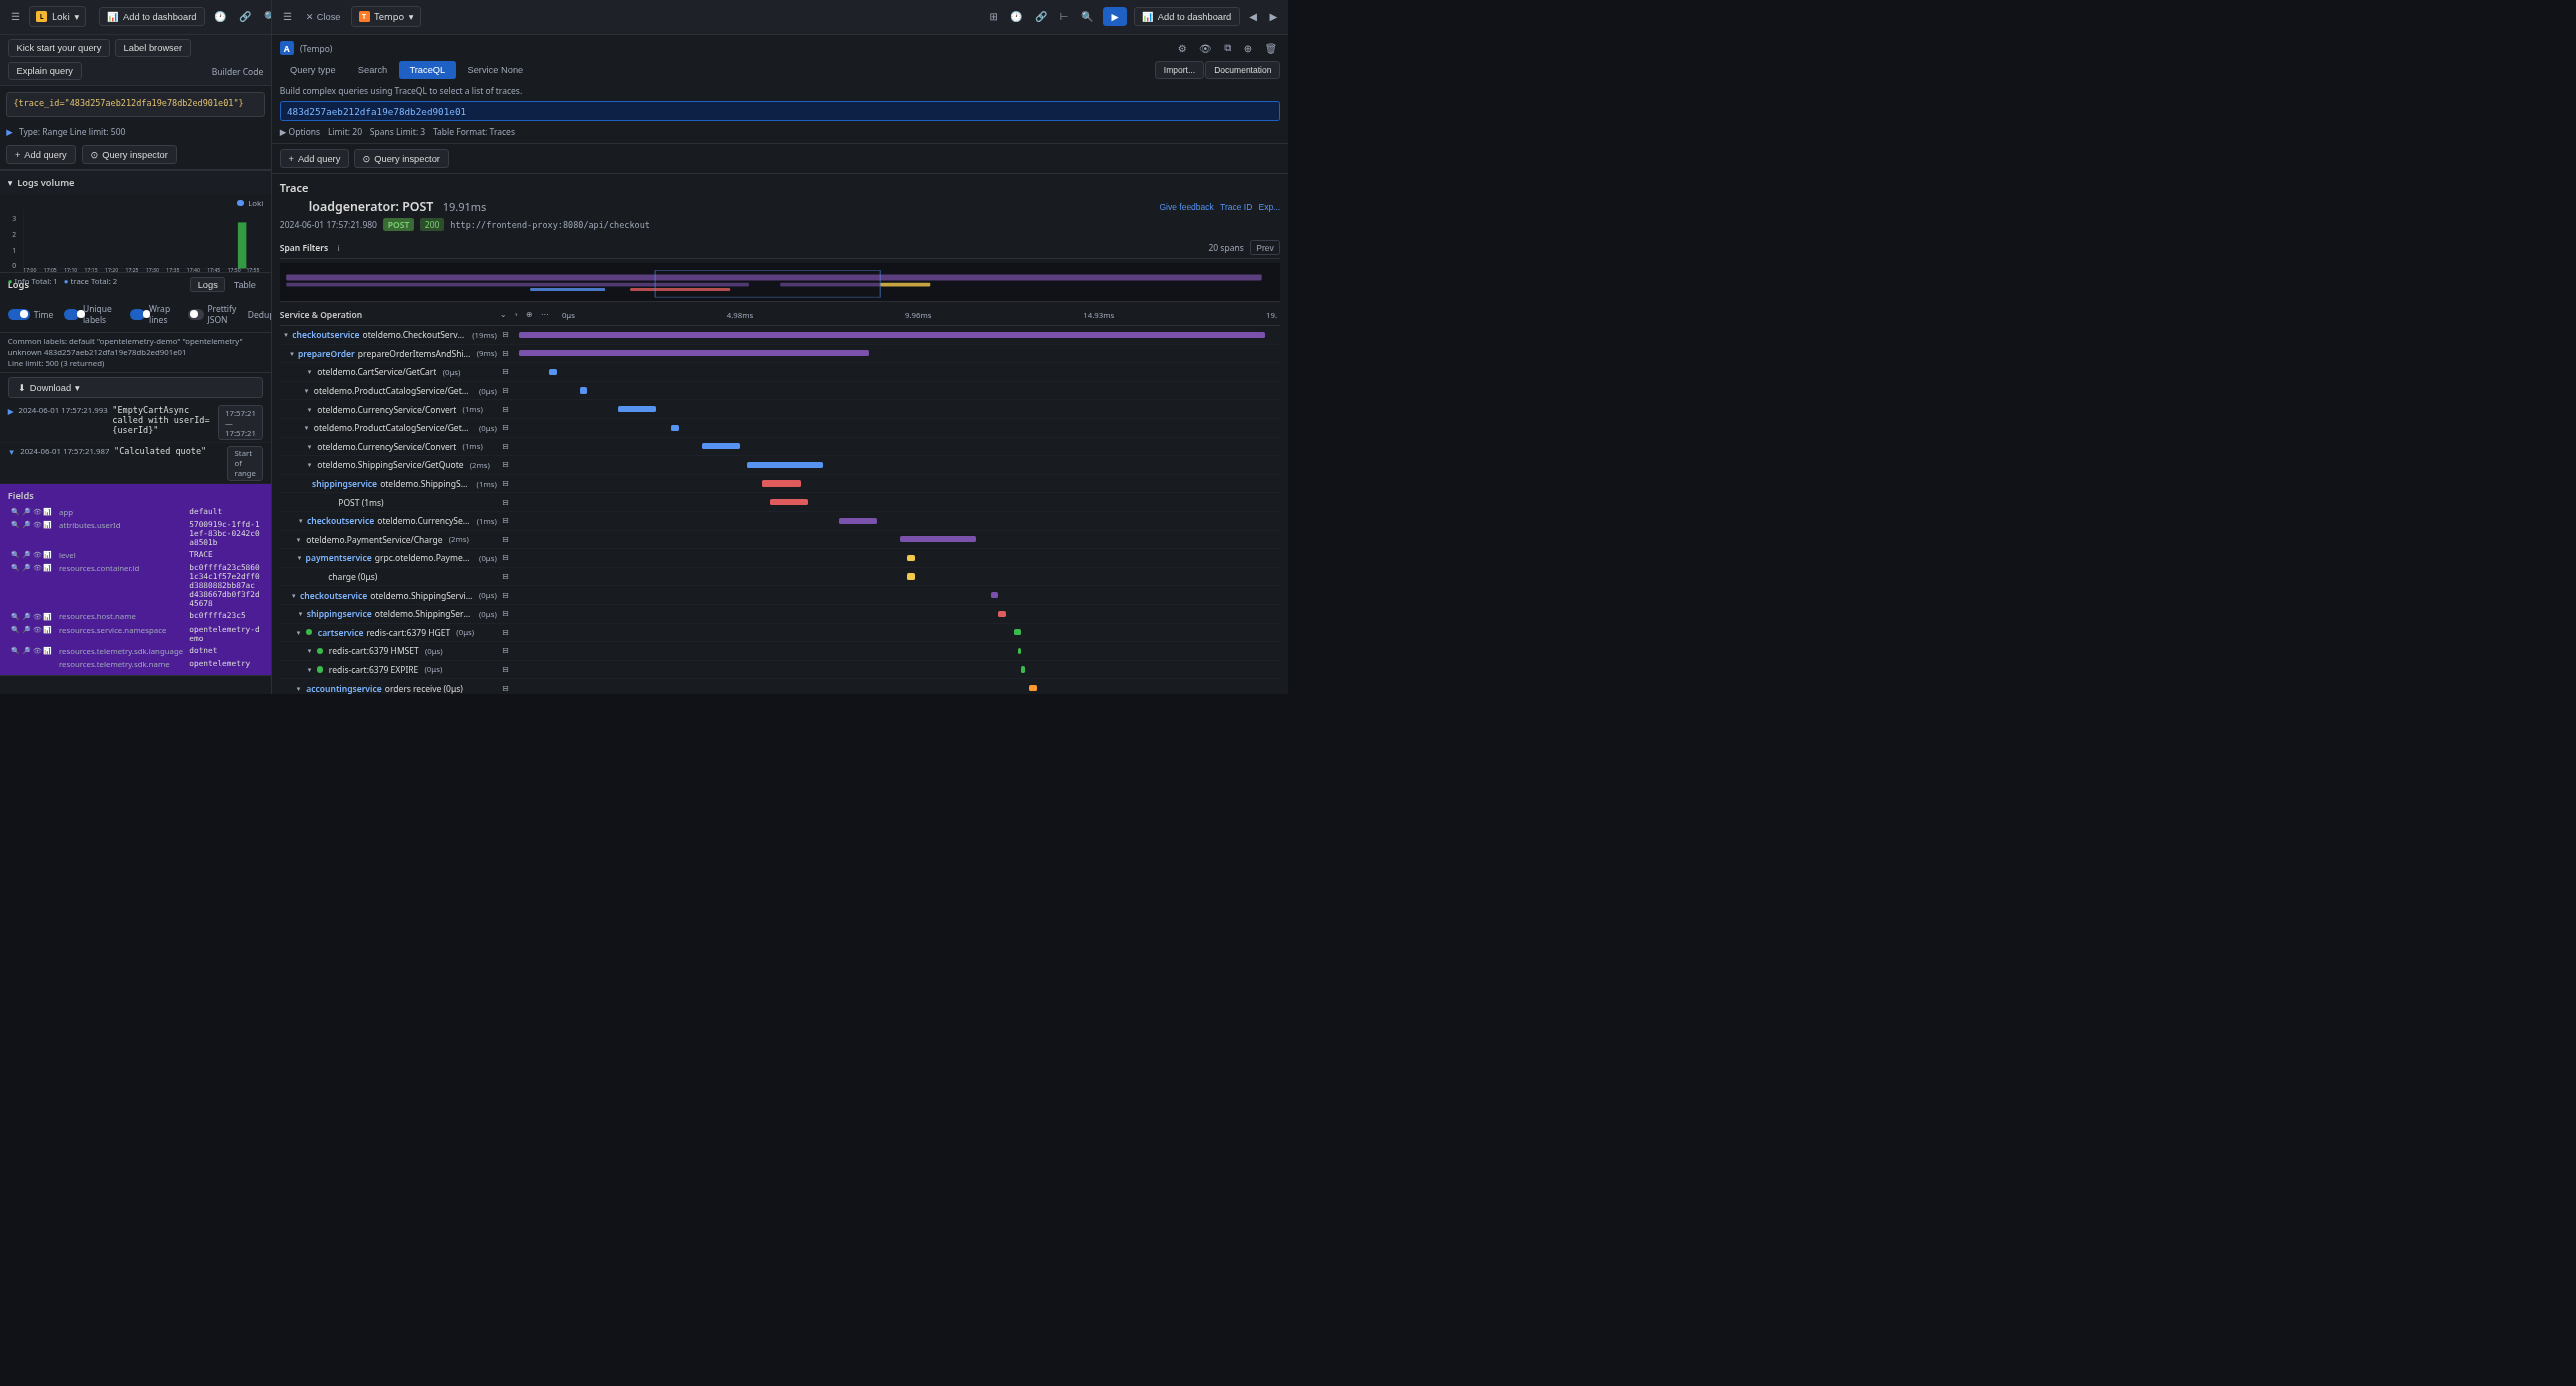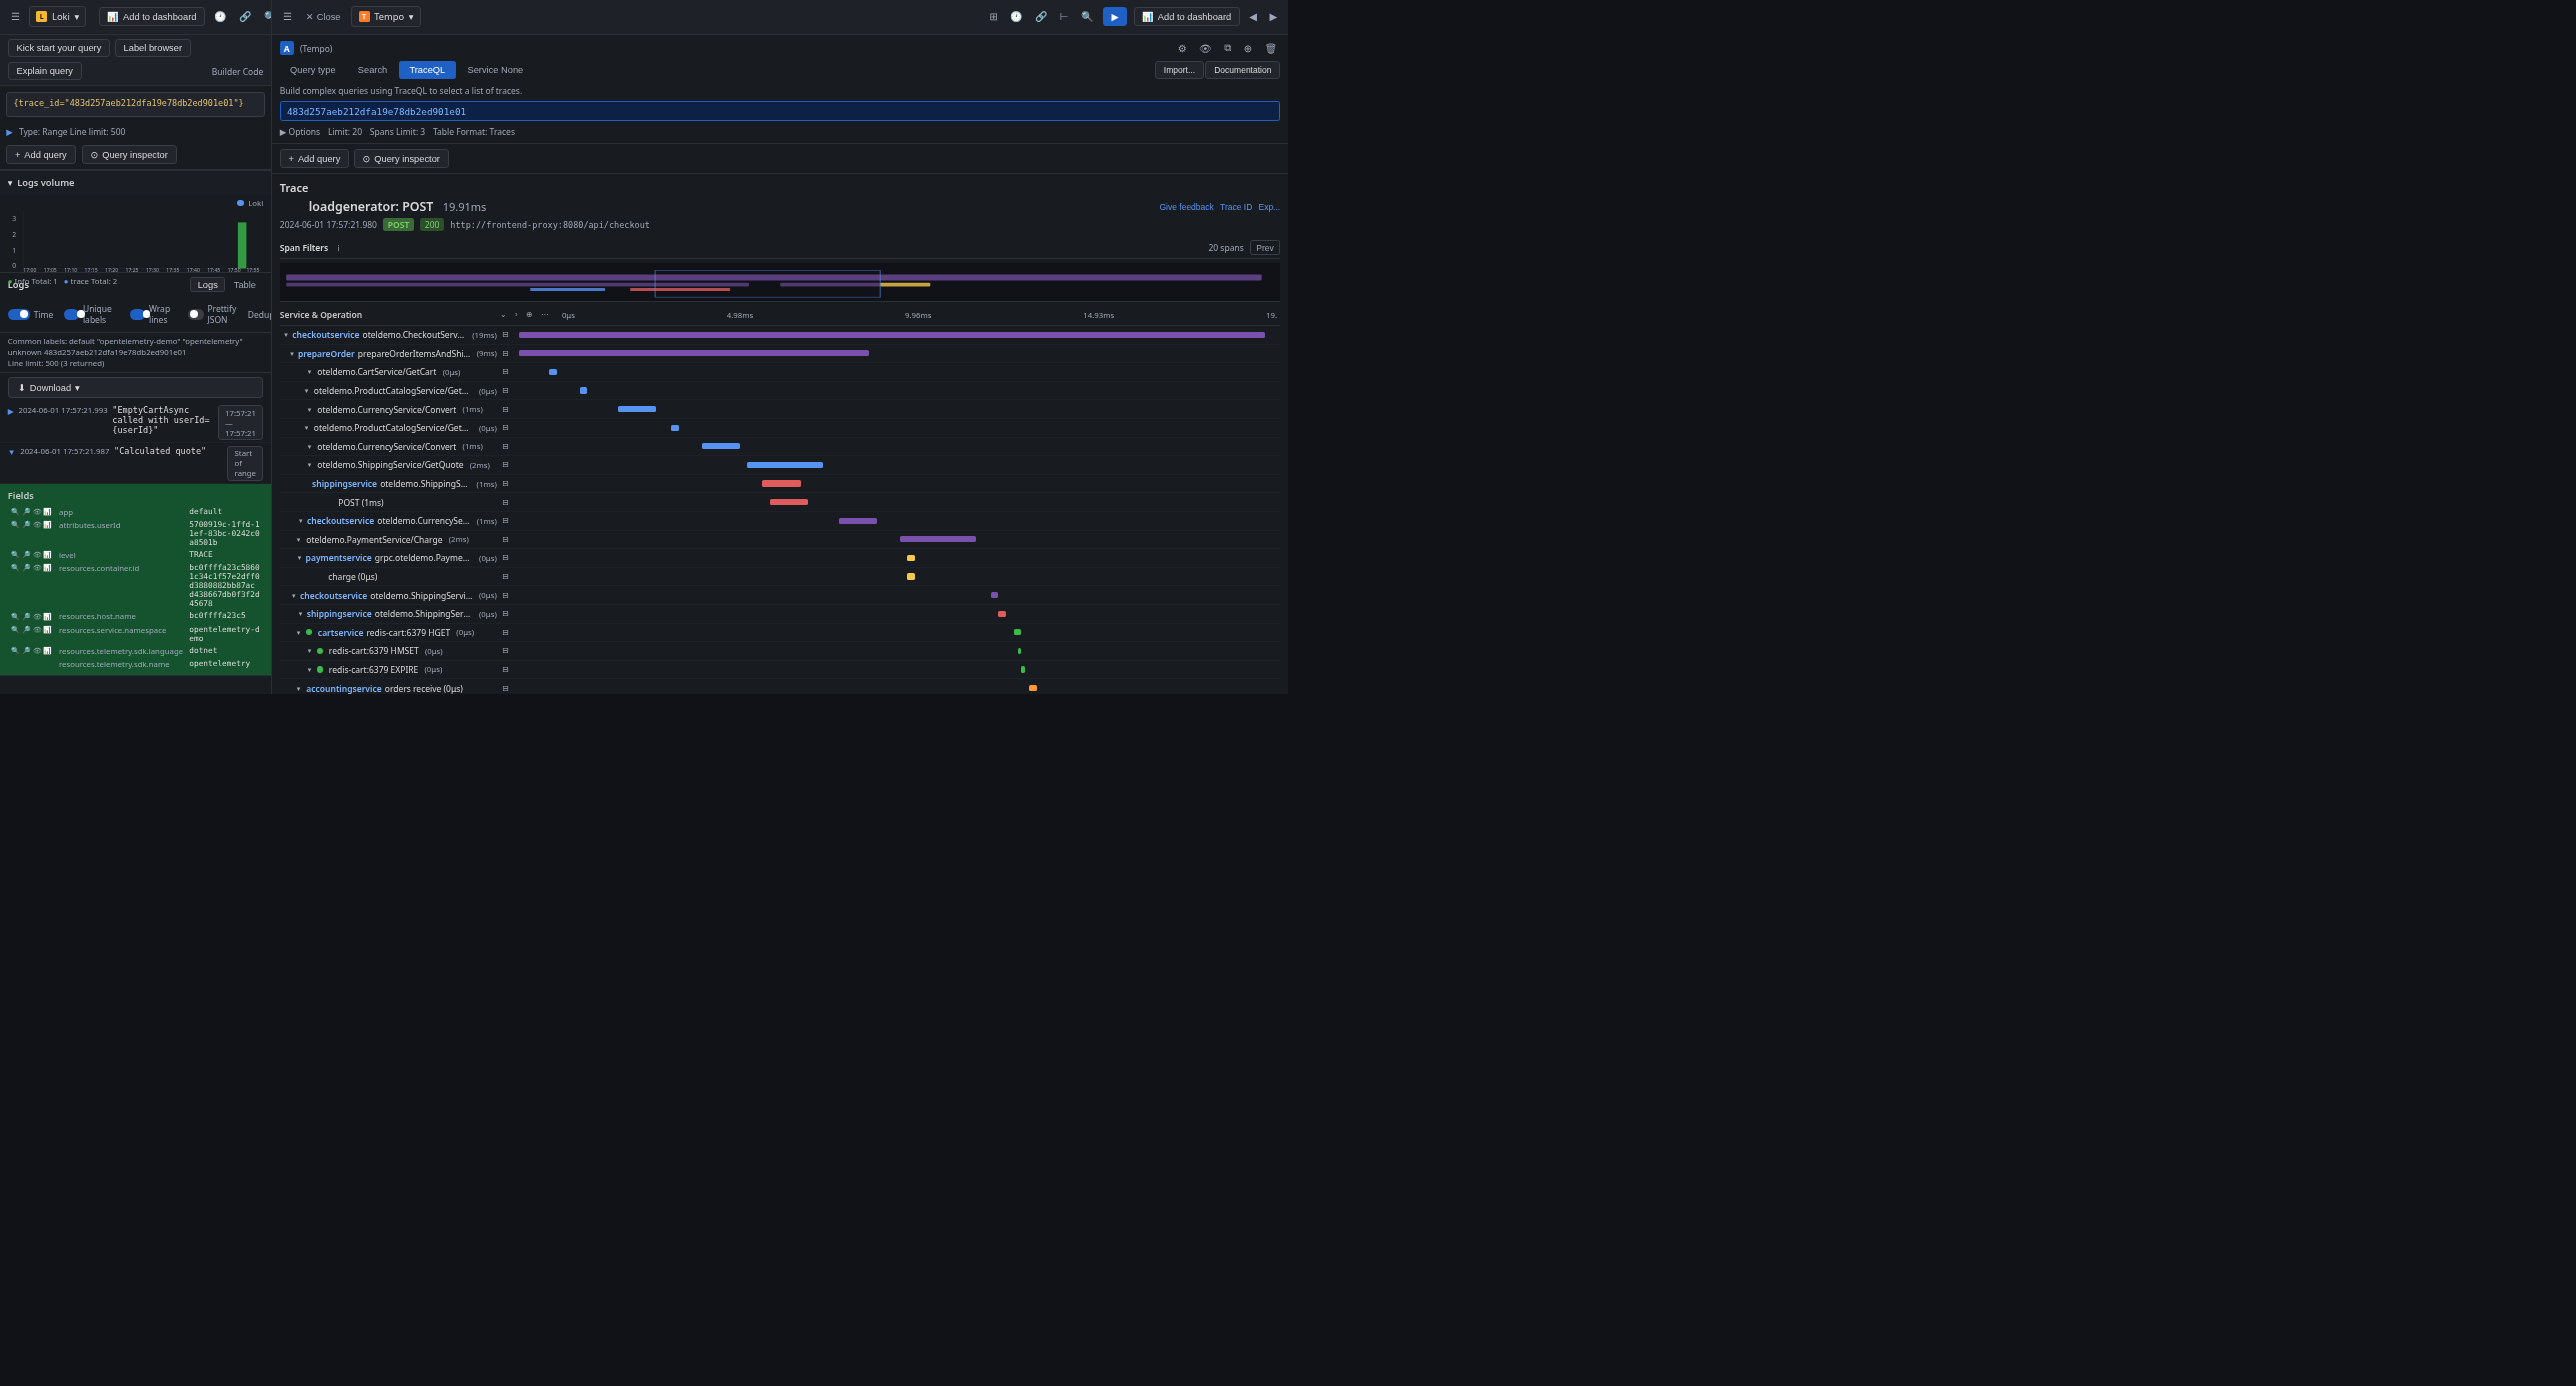--- a/index.html
+++ b/index.html
@@ -230,21 +230,21 @@
       border-bottom: 0.8px solid #1e2128;
       display: flex;
       gap: 4.7px;
       align-items: flex-start;
       cursor: pointer;
     }
     .log-arrow { color: #5794f2; font-size: 7.8px; margin-top: 0.8px; }
     .log-time { color: #9ea7b8; font-size: 7.8px; white-space: nowrap; }
     .log-msg { color: #d9d9d9; font-size: 8.5px; font-family: monospace; }
     .log-expanded {
-      background: #14532d;
+      background: #4c1d95;
       padding: 4.7px 7.8px;
       border-bottom: 0.8px solid #2c2f35;
     }
     .fields-table {
       width: 100%;
       font-size: 7.8px;
       border-collapse: collapse;
     }
     .fields-table td {
       padding: 1.6px 3.1px;

